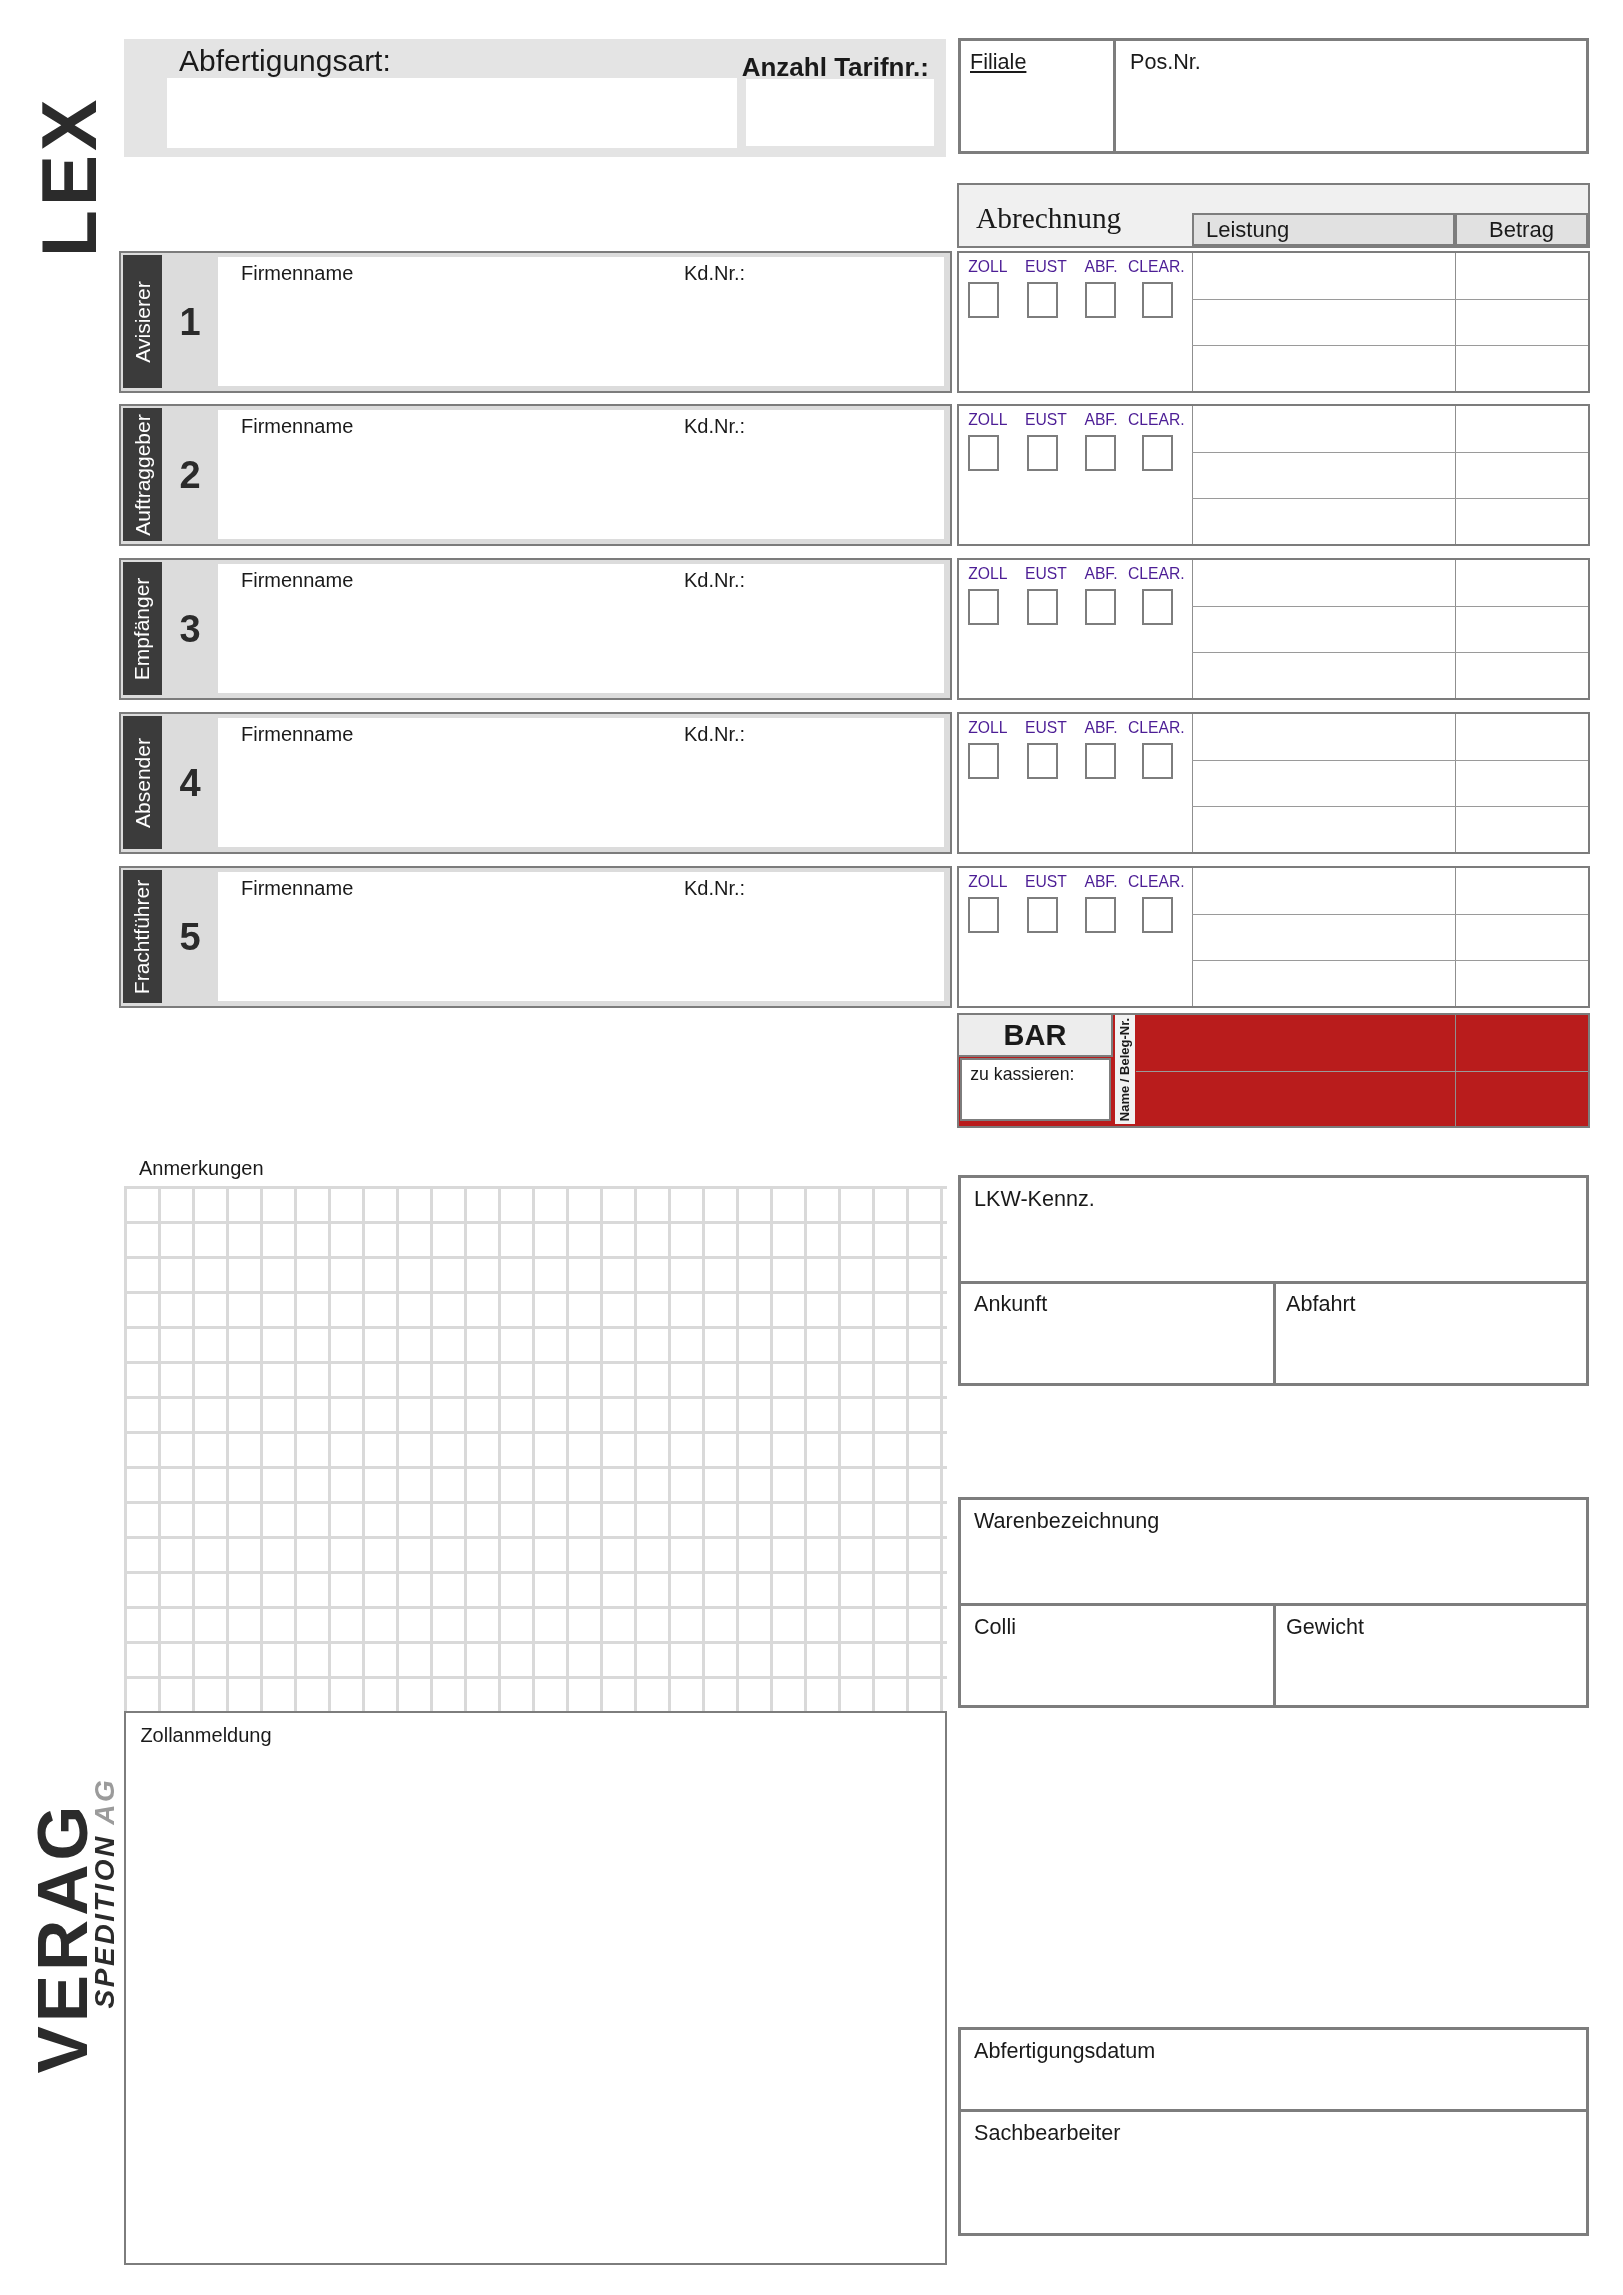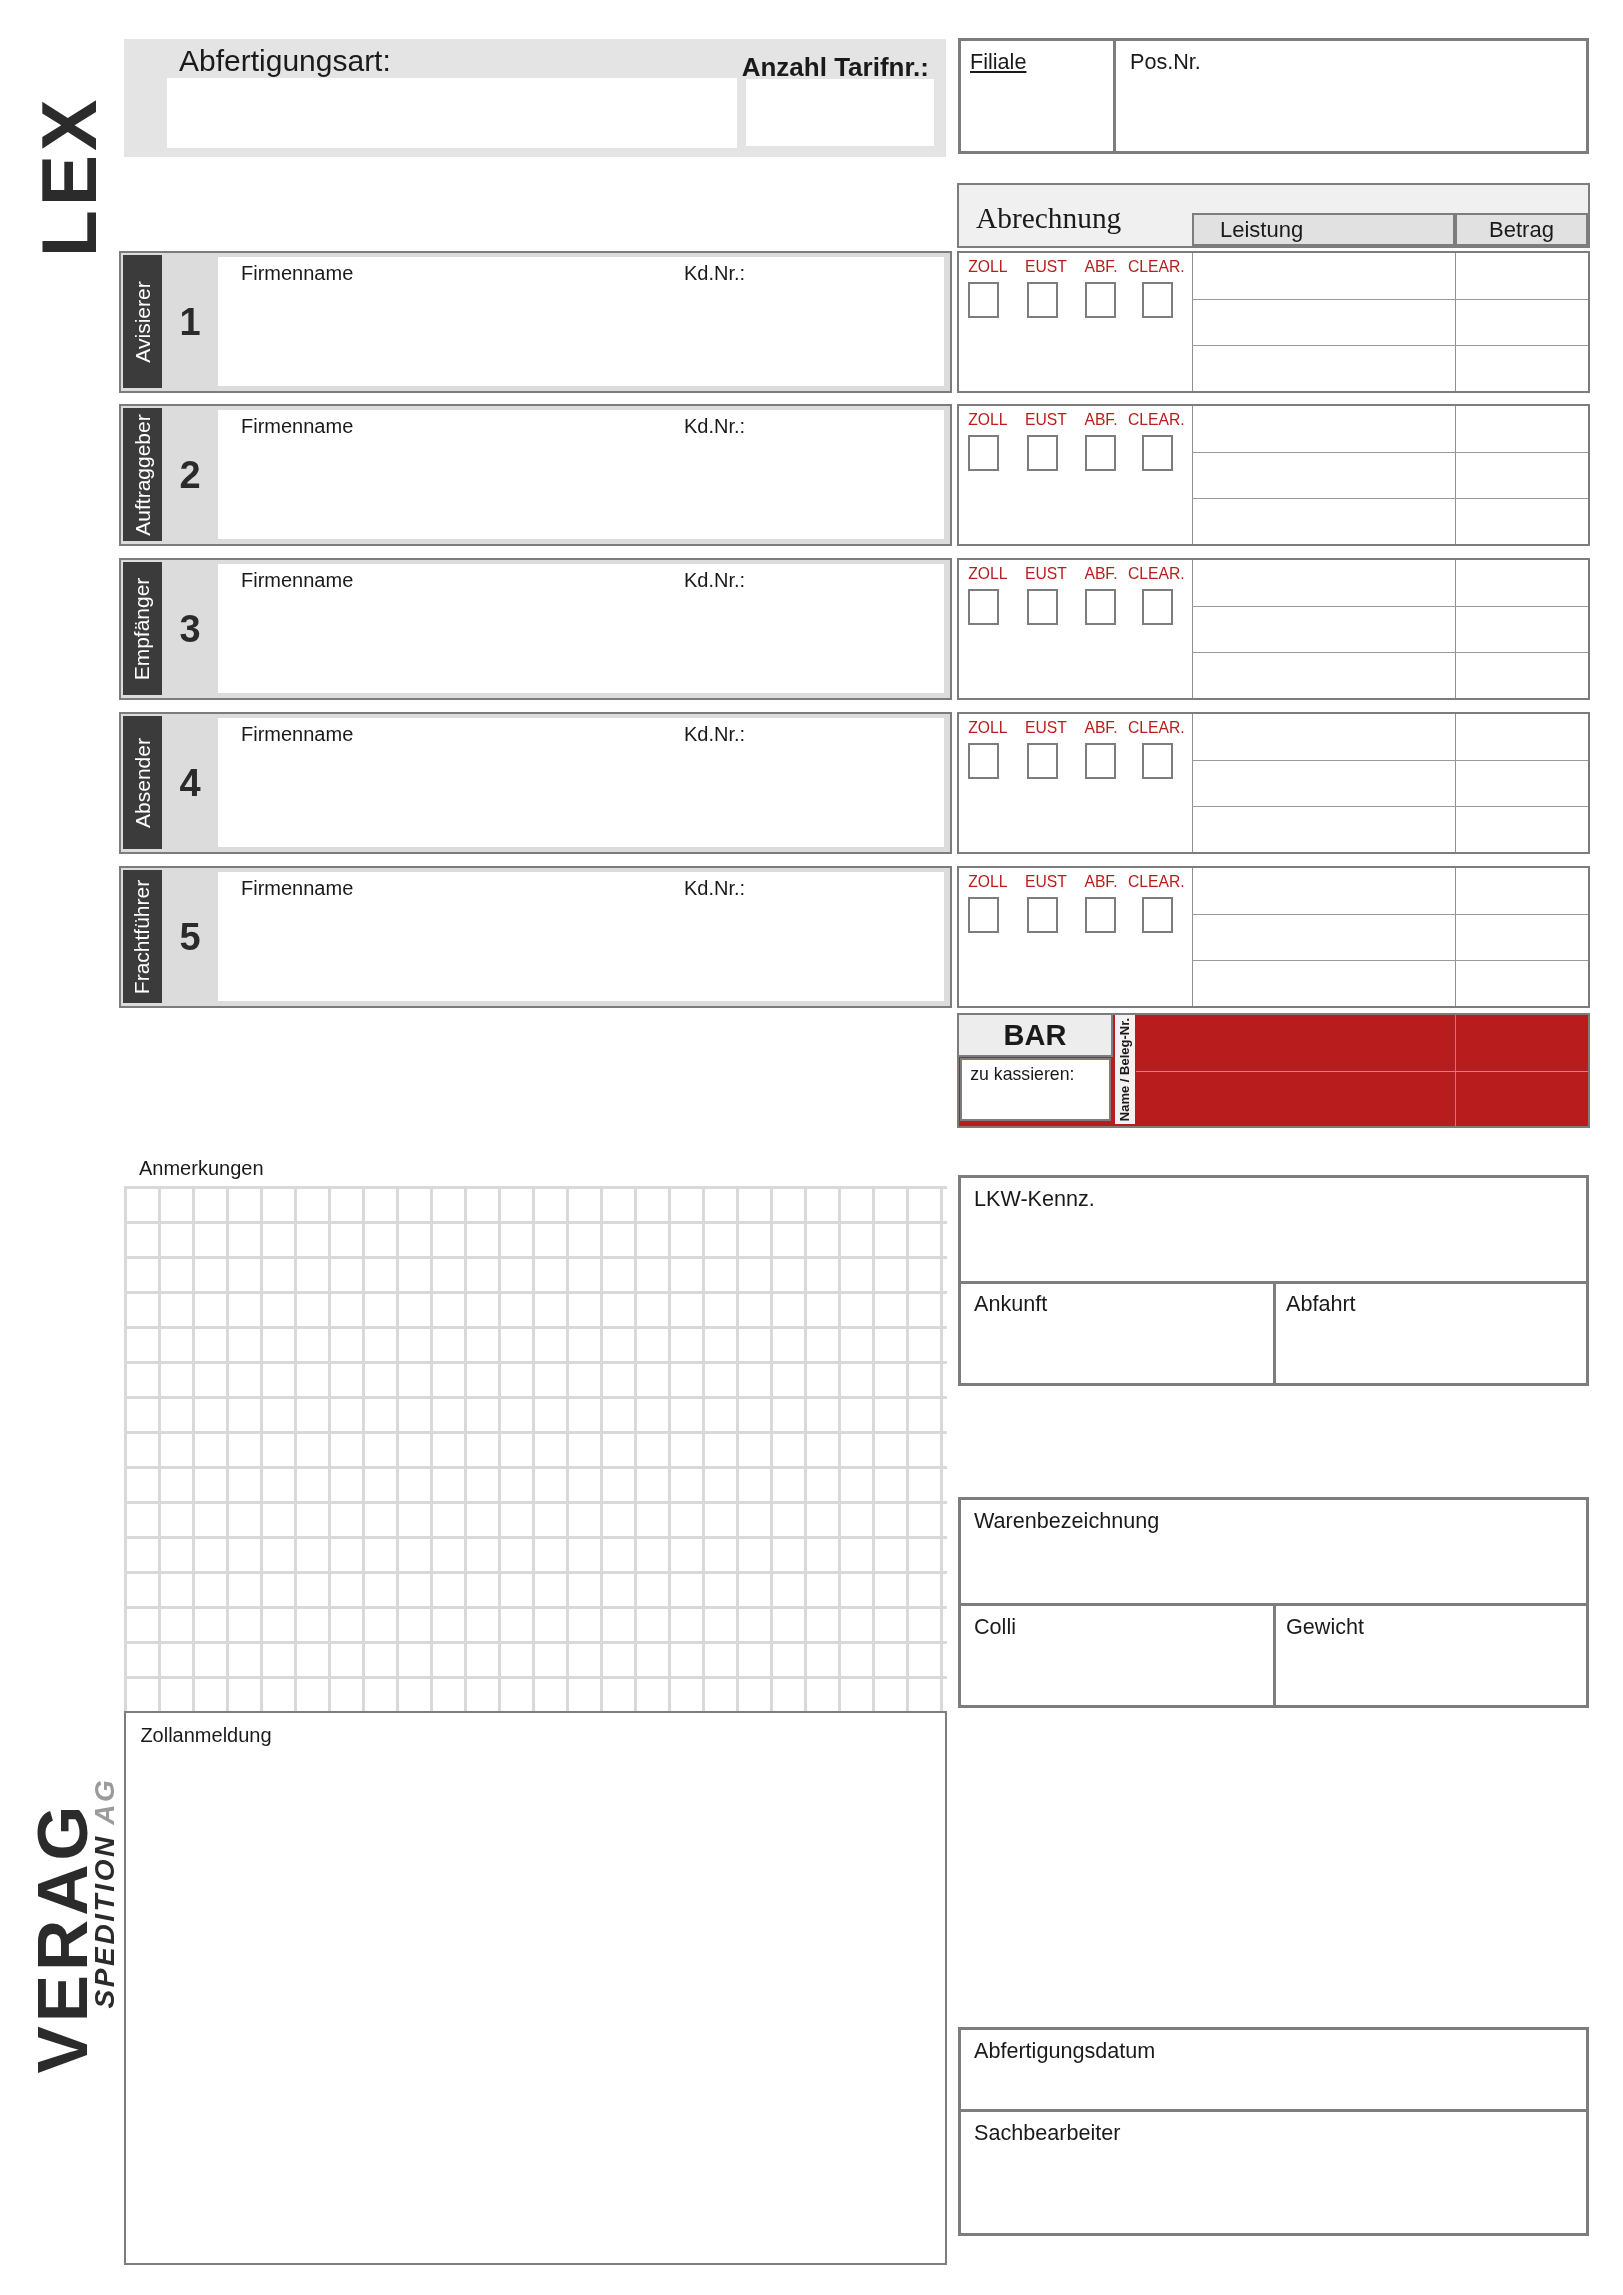--- a/index.html
+++ b/index.html
@@ -28,36 +28,36 @@
   
   .cbox { position:absolute; left:958px; width:631px; border:3.3px solid #7d7d7d; background:#fff; }
   .cbox .lbl { position:absolute; font-size:21.6px; }
   .hdiv { position:absolute; left:0; right:0; height:2.6px; background:#7d7d7d; }
   .vdiv4 { position:absolute; width:2.6px; background:#7d7d7d; }
 
   
   .abr-hdr { left:957px; top:183px; width:633px; height:65px; background:#f0f0f0; border:2.6px solid #7d7d7d; }
   .abr-title { left:17px; top:17px; font-size:29.4px;font-family:Liberation Serif, serif; }
   .abr-cell { position:absolute; bottom:0; height:33px; background:#e1e1e1; border:2px solid #7d7d7d; font-size:22px; display:flex; align-items:center; }
-  .abr-cell.l { left:233px; width:263px; padding-left:26px; }
+  .abr-cell.l { left:233px; width:263px; padding-left:12px; }
   .abr-cell.b { left:496px; right:0; justify-content:center; }
 
   
   .prow { position:absolute; left:119px; width:833px; height:142px; background:#dcdcdc; border:2.6px solid #7c7c7c; }
   .prow-role { position:absolute; left:2px; top:2px; width:39px; height:133px; background:#3b3b3b; display:flex; align-items:center; justify-content:center; }
   .prow-role span { transform:rotate(-90deg); white-space:nowrap; color:#fff; font-size:21px; }
   .prow-num { position:absolute; left:41px; top:0; width:56px; height:100%; display:flex; align-items:center; justify-content:center; font-size:38px; font-weight:800; color:#2b2b2b; }
   .prow-box { position:absolute; left:97px; top:3.9px; width:726px; height:129px; background:#fff; }
   .prow-box .fl { position:absolute; top:5.2px; font-size:20px; }
   .prow-box .fl.f { left:23px; }
   .prow-box .fl.k { left:466px; }
 
   
   .absec { position:absolute; left:957px; width:633px; height:142px; background:#fff; border:2.6px solid #7c7c7c; }
-  .cb-lbl { position:absolute; top:5.2px; font-size:15.7px; text-align:center; color:#b91c1c; }
+  .cb-lbl { position:absolute; top:5.2px; font-size:15.7px; text-align:center; color:#4c1d95; }
   .cbx { position:absolute; top:29px; width:31px; height:36px; border:2.6px solid #7d7d7d; background:#fff; }
   .sec-v { position:absolute; top:0; bottom:0; width:1.3px; background:#8f8f8f; }
   .sec-h { position:absolute; left:233px; right:0; height:1.3px; background:#9a9a9a; }
 
   
   .barsec { position:absolute; left:957px; top:1013px; width:633px; height:115px; background:#b91c1c; border:2.6px solid #7c7c7c; }
   .bar-cell { position:absolute; left:0; top:0; width:154px; height:42px; background:#ededed; border-right:2px solid #7d7d7d; border-bottom:2px solid #7d7d7d; display:flex; align-items:center; justify-content:center; font-size:29px; font-weight:900; }
   .zuk { position:absolute; left:1.3px; top:43px; width:151px; height:63px; background:#fff; border:2.6px solid #7d7d7d; }
   .zuk span { position:absolute; left:7.9px; top:3.9px; font-size:17.7px; }
   .nb-strip { position:absolute; left:156px; top:0; width:19.6px; height:109px; background:#f2f2f2; display:flex; align-items:center; justify-content:center; }

